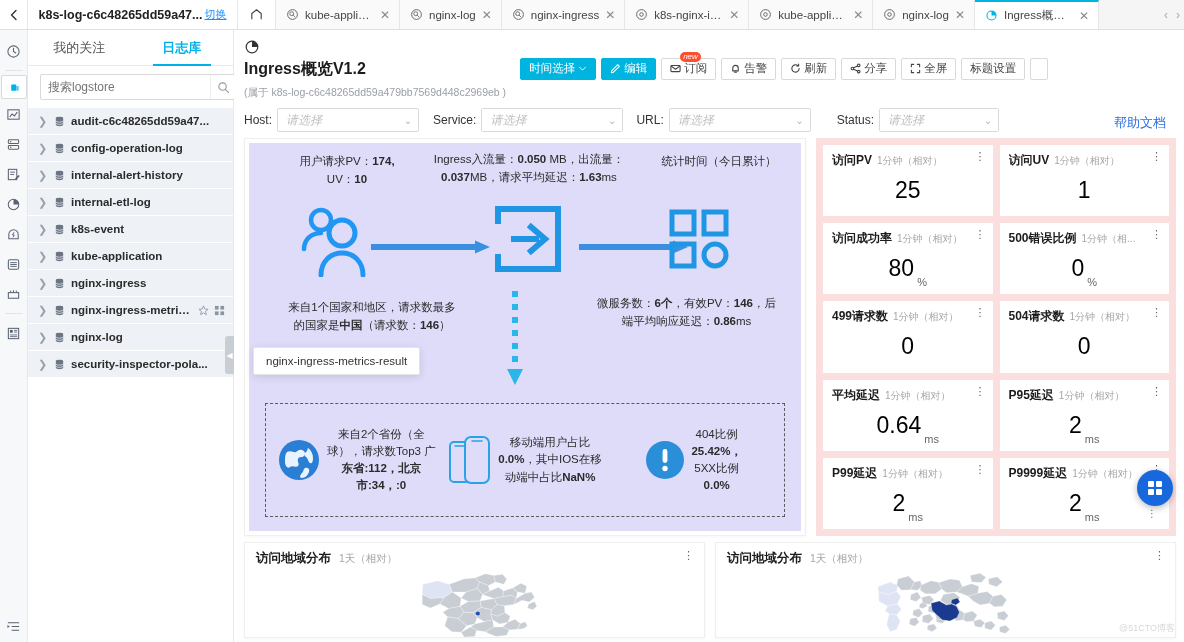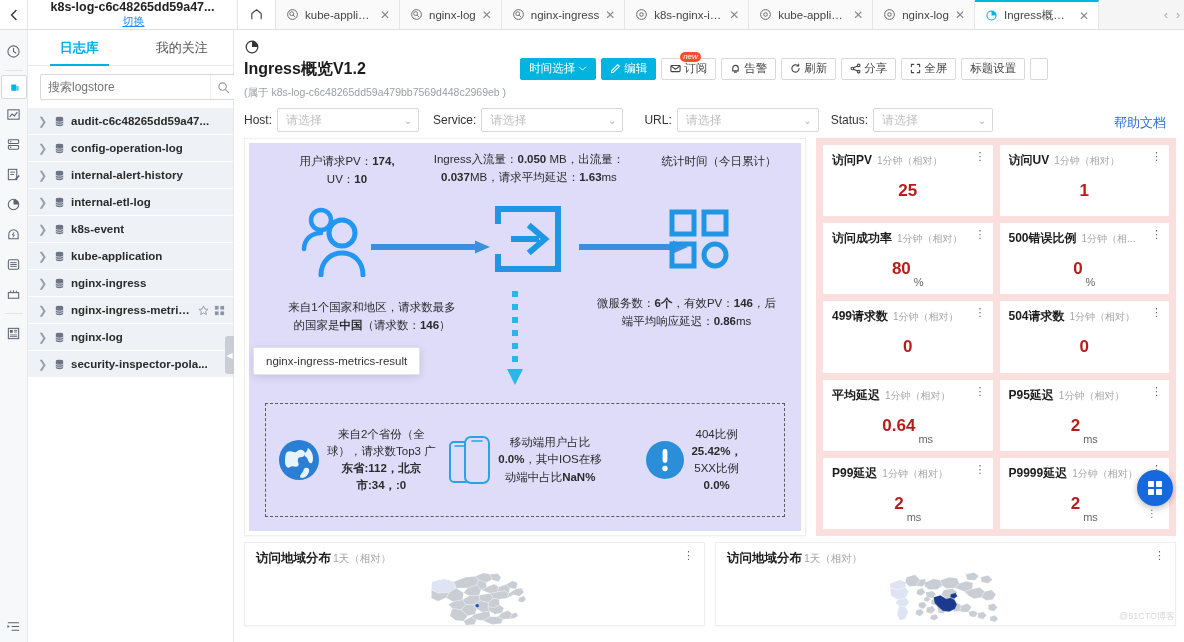--- a/index.html
+++ b/index.html
@@ -6,21 +6,21 @@
   html, body {
     width: 1184px; height: 642px; overflow: hidden;
     font-family: "Liberation Sans", "DejaVu Sans", sans-serif;
     font-size: 12px; color: #333; background: #fff;
   }
   #app { position: relative; width: 1184px; height: 642px; display: flex; flex-direction: column; }
 
   
   .topbar { height: 30px; display: flex; align-items: stretch; background: #f5f5f5; border-bottom: 1px solid #e0e0e0; flex: 0 0 30px; }
   .tb-back { width: 28px; display: flex; align-items: center; justify-content: center; background: #fff; border-right: 1px solid #e6e6e6; color: #333; font-size: 14px; }
-  .tb-title { width: 210px; display: flex; align-items: center; justify-content: center; background: #fff; border-right: 1px solid #e6e6e6; font-weight: bold; font-size: 12.5px; color: #222; white-space: nowrap; overflow: hidden; flex-direction: column; }
+  .tb-title { width: 210px; display: flex; align-items: center; justify-content: center; background: #fff; border-right: 1px solid #e6e6e6; font-weight: bold; font-size: 12.5px; color: #222; white-space: nowrap; overflow: hidden; }
   .tb-title .sw { color: #1890ff; font-weight: normal; text-decoration: underline; margin-left: 2px; font-size: 11px; }
   .tb-home { width: 38px; display: flex; align-items: center; justify-content: center; background: #fff; border-right: 1px solid #e6e6e6; }
   .tab { position: relative; display: flex; align-items: center; gap: 6px; padding: 0 9px 0 10px; background: #fafafa; border-right: 1px solid #e6e6e6; min-width: 0; max-width: 124px; color: #444; font-size: 11.5px; white-space: nowrap; }
   .tab.active { background: #fff; border-top: 2px solid #00b4e0; }
   .tab .tlabel { overflow: hidden; text-overflow: ellipsis; max-width: 76px; }
   .tab .tclose { color: #888; font-size: 12px; line-height: 1; margin-left: auto; }
   .tab-ico { flex: 0 0 13px; width: 13px; height: 13px; }
   .tb-arrows { margin-left: auto; display: flex; align-items: center; background: #f5f5f5; padding: 0 4px; gap: 8px; color: #aaa; font-size: 12px; }
 
   
@@ -60,52 +60,52 @@
   .dh-sub { font-size: 10.5px; color: #9aa0a8; font-weight: normal; }
   .dh-btns { display: flex; align-items: center; gap: 5px; margin-left: 6px; }
   .btn { height: 22px; padding: 0 8px; border: 1px solid #d9d9d9; background: #fff; border-radius: 2px; font-size: 11.5px; color: #444; display: inline-flex; align-items: center; gap: 3px; white-space: nowrap; font-family: inherit; }
   .btn.primary { background: #00b4e0; border-color: #00b4e0; color: #fff; }
   .btn.rel { position: relative; }
   .badge-new { position: absolute; top: -7px; left: 18px; background: #ff4d2d; color: #fff; font-size: 8px; line-height: 10px; padding: 0 3px; border-radius: 6px; font-style: italic; }
   .dh-row2 { display: flex; align-items: flex-end; gap: 4px; margin-top: 8px; }
   .flt { display: flex; align-items: center; gap: 5px; }
   .flt-label { font-size: 12px; color: #333; white-space: nowrap; }
   .sel { height: 24px; border: 1px solid #d9d9d9; border-radius: 2px; display: flex; align-items: center; padding: 0 6px 0 8px; background: #fff; color: #bfbfbf; font-size: 12px; }
-  .sel .cv { flex: 1; }
+  .sel .cv { flex: 1; font-style: italic; }
   .sel .ar { color: #b5b5b5; font-size: 10px; margin-left: 10px; }
   .help-link { color: #2f6fe0; font-size: 13px; margin-left: auto; padding-right: 8px; white-space: nowrap; }
 
   
-  .grid { flex: 1; display: flex; flex-direction: column; padding: 6px 8px 16px 10px; gap: 6px; overflow: hidden; }
+  .grid { flex: 1; display: flex; flex-direction: column; padding: 6px 8px 4px 10px; gap: 6px; overflow: hidden; }
   .row1 { display: flex; gap: 10px; height: 398px; }
   .panel { background: #fff; border: 1px solid #efefef; box-shadow: 0 1px 2px rgba(0,0,0,.04); position: relative; }
 
   .overview { flex: 0 0 562px; padding: 4px; }
   .ov-inner { background: #dfdcfa; width: 100%; height: 100%; position: relative; }
   .ov-txt { position: absolute; text-align: center; font-size: 11.5px; color: #2b2b2b; line-height: 1.55; }
   .ov-txt b { font-weight: bold; }
   .dashbox { position: absolute; left: 16px; right: 16px; top: 260px; bottom: 14px; border: 1px dashed #5a5a5a; }
   .dashrow { display: flex; align-items: center; height: 100%; padding: 0 6px; }
   .dcell { flex: 1; display: flex; align-items: center; gap: 6px; justify-content: center; }
   .dcell .dtxt { font-size: 11.5px; line-height: 1.5; text-align: center; color: #2b2b2b; }
   .tooltip { position: absolute; left: 4px; top: 204px; background: #fff; border: 1px solid #e4e4e4; box-shadow: 0 2px 8px rgba(0,0,0,.12); padding: 7px 12px; font-size: 11.5px; color: #333; border-radius: 2px; white-space: nowrap; z-index: 5; }
 
   .metrics { flex: 1; background: #fbdfdf; padding: 7px; display: grid; grid-template-columns: 1fr 1fr; grid-template-rows: repeat(5, 1fr); gap: 7px; }
   .mcard { background: #fff; border-radius: 1px; padding: 7px 9px 0 9px; position: relative; display: flex; flex-direction: column; }
   .mc-head { display: flex; align-items: baseline; gap: 5px; overflow: hidden; }
   .mc-title { font-size: 12px; font-weight: bold; color: #1c1c1c; white-space: nowrap; }
   .mc-time { font-size: 10px; color: #a6a6a6; white-space: nowrap; overflow: hidden; text-overflow: ellipsis; }
   .mc-dots { position: absolute; top: 6px; right: 7px; color: #666; font-size: 11px; line-height: 10px; letter-spacing: 0; }
   .mc-val { flex: 1; display: flex; align-items: center; justify-content: center; gap: 3px; padding-bottom: 4px; }
-  .mc-num { font-size: 17px; color: #b91c1c; font-weight: 700; line-height: 1; }
+  .mc-num { font-size: 23px; color: #000000; font-weight: 400; line-height: 1; }
   .mc-unit { font-size: 11px; color: #666; align-self: flex-end; padding-bottom: 2px; }
 
   .row2 { display: flex; gap: 10px; flex: 1; min-height: 0; }
   .mappanel { flex: 1; position: relative; overflow: hidden; }
-  .mp-head { display: flex; align-items: baseline; gap: 2px; padding: 7px 9px 0 11px; }
+  .mp-head { display: flex; align-items: baseline; gap: 8px; padding: 7px 9px 0 11px; }
   .mp-title { font-size: 12.5px; font-weight: bold; color: #1c1c1c; }
   .mp-time { font-size: 10.5px; color: #a6a6a6; }
   .mp-dots { position: absolute; top: 7px; right: 10px; color: #666; font-size: 11px; line-height: 10px; }
   .mapwrap { position: absolute; inset: 26px 0 0 0; }
   .mapwrap svg { width: 100%; height: 100%; display: block; }
   .watermark { position: absolute; right: 0; bottom: 2px; font-size: 9px; color: #d8d8d8; }
 
   .fab { position: absolute; right: 11px; bottom: 136px; width: 36px; height: 36px; border-radius: 50%; background: #1668dc; color: #fff; display: flex; align-items: center; justify-content: center; box-shadow: 0 2px 7px rgba(0,0,0,.28); z-index: 20; }
   .fab-dots { position: absolute; right: 27px; bottom: 124px; color: #777; font-size: 10px; line-height: 9px; z-index: 19; }
 </style>
@@ -268,25 +268,25 @@
       <div class="rail-bottom">
         <svg width="15" height="15" viewBox="0 0 16 16">
             <path d="M2 4h12M6 8h8M6 12h8" stroke="#5a6270" stroke-width="1.2"></path>
             <path d="M1.5 6.4 4 8l-2.5 1.6z" fill="#5a6270"></path>
           </svg>
       </div>
     </div>
 
     <div class="sidebar">
       <div class="sb-tabs">
+        <div class="sb-tab">
+            <span>我的关注</span>
+          </div>
         <div class="sb-tab active">
             <span>日志库</span>
-          </div>
-        <div class="sb-tab">
-            <span>我的关注</span>
           </div>
       </div>
       <div class="sb-search">
         <div class="sb-input">
           <input type="text" placeholder="搜索logstore" style="">
           <div class="mag">
             <svg width="13" height="13" viewBox="0 0 14 14">
                 <circle cx="6" cy="6" r="4" fill="none" stroke="currentColor" stroke-width="1.2"></circle>
                 <path d="M9.2 9.2 12.5 12.5" stroke="currentColor" stroke-width="1.2" stroke-linecap="round"></path>
               </svg>
@@ -469,28 +469,28 @@
             </div>
         </div>
         <div class="dh-row2" id="flt-host">
             <div class="flt" style="margin-right: 10px;">
               <span class="flt-label">Host:</span>
               <div class="sel" style="width:142px">
                 <span class="cv">请选择</span>
                 <span class="ar">⌄</span>
               </div>
             </div>
-            <div class="flt" style="margin-right: 17px;">
+            <div class="flt" style="margin-right: 9px;">
               <span class="flt-label">Service:</span>
               <div class="sel" style="width:142px">
                 <span class="cv">请选择</span>
                 <span class="ar">⌄</span>
               </div>
             </div>
-            <div class="flt" style="margin-right: 8px;">
+            <div class="flt" style="margin-right: 22px;">
               <span class="flt-label">URL:</span>
               <div class="sel" style="width:142px">
                 <span class="cv">请选择</span>
                 <span class="ar">⌄</span>
               </div>
             </div>
             <div class="flt" style="margin-right: 10px;">
               <span class="flt-label">Status:</span>
               <div class="sel" style="width:120px">
                 <span class="cv">请选择</span>

